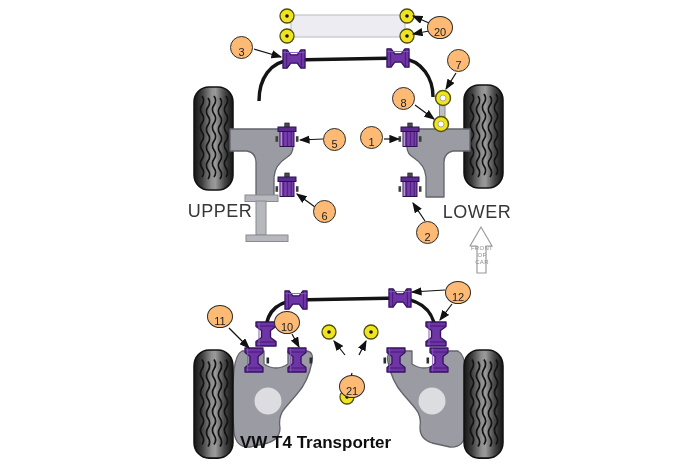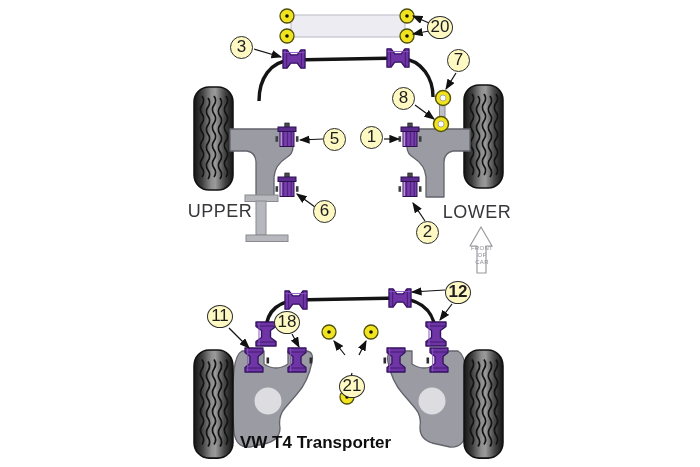--- a/index.html
+++ b/index.html
@@ -3,23 +3,23 @@
 <meta charset="utf-8">
 <style>
   html,body{margin:0;padding:0;background:#fff;}
   #canvas{
     position:relative;width:700px;height:467px;background:#ffffff;
     font-family:"Liberation Sans",sans-serif;overflow:hidden;
   }
   #canvas svg{position:absolute;left:0;top:0;}
   .callout{
     position:absolute;width:23px;height:23px;box-sizing:border-box;
-    border:1.5px solid #2b2b2b;border-radius:50%;background:#fef9c3;
-    display:flex;align-items:flex-start;justify-content:center;
-    font-size:17px;color:#1d1d1d;z-index:3;
+    border:1.5px solid #2b2b2b;border-radius:50%;background:#fdba74;
+    display:flex;align-items:flex-end;justify-content:center;
+    font-size:11px;color:#1d1d1d;z-index:3;
   }
   .callout.wide{width:26px;}
   .side-label{
     position:absolute;width:96px;text-align:center;z-index:3;
     font-size:18px;color:#37373b;letter-spacing:0.5px;
   }
   .caption{
     position:absolute;left:240px;top:433px;width:220px;text-align:left;
     font-size:17px;font-weight:bold;color:#0e0e0e;z-index:3;
   }
@@ -242,23 +242,23 @@
   <div class="callout" style="left:313px;top:200px;">
       <span>6</span>
     </div>
   <div class="callout" style="left:416px;top:221px;">
       <span>2</span>
     </div>
   <div class="callout wide" style="left:207px;top:305px;">
       <span>11</span>
     </div>
   <div class="callout wide" style="left:274px;top:311px;">
-      <span>18</span>
-    </div>
-  <div class="callout wide" style="left:445px;top:281px;font-weight:bold;">
+      <span>10</span>
+    </div>
+  <div class="callout wide" style="left:445px;top:281px;">
       <span>12</span>
     </div>
   <div class="callout wide" style="left:339px;top:350px;margin-top:25px;">
       <span>21</span>
     </div>
 
   <div class="side-label" style="left:172px;top:201px;">UPPER</div>
   <div class="side-label" style="left:429px;top:202px;">LOWER</div>
   <div class="front-of-car">
     <span style="display:block;">FRONT</span>

